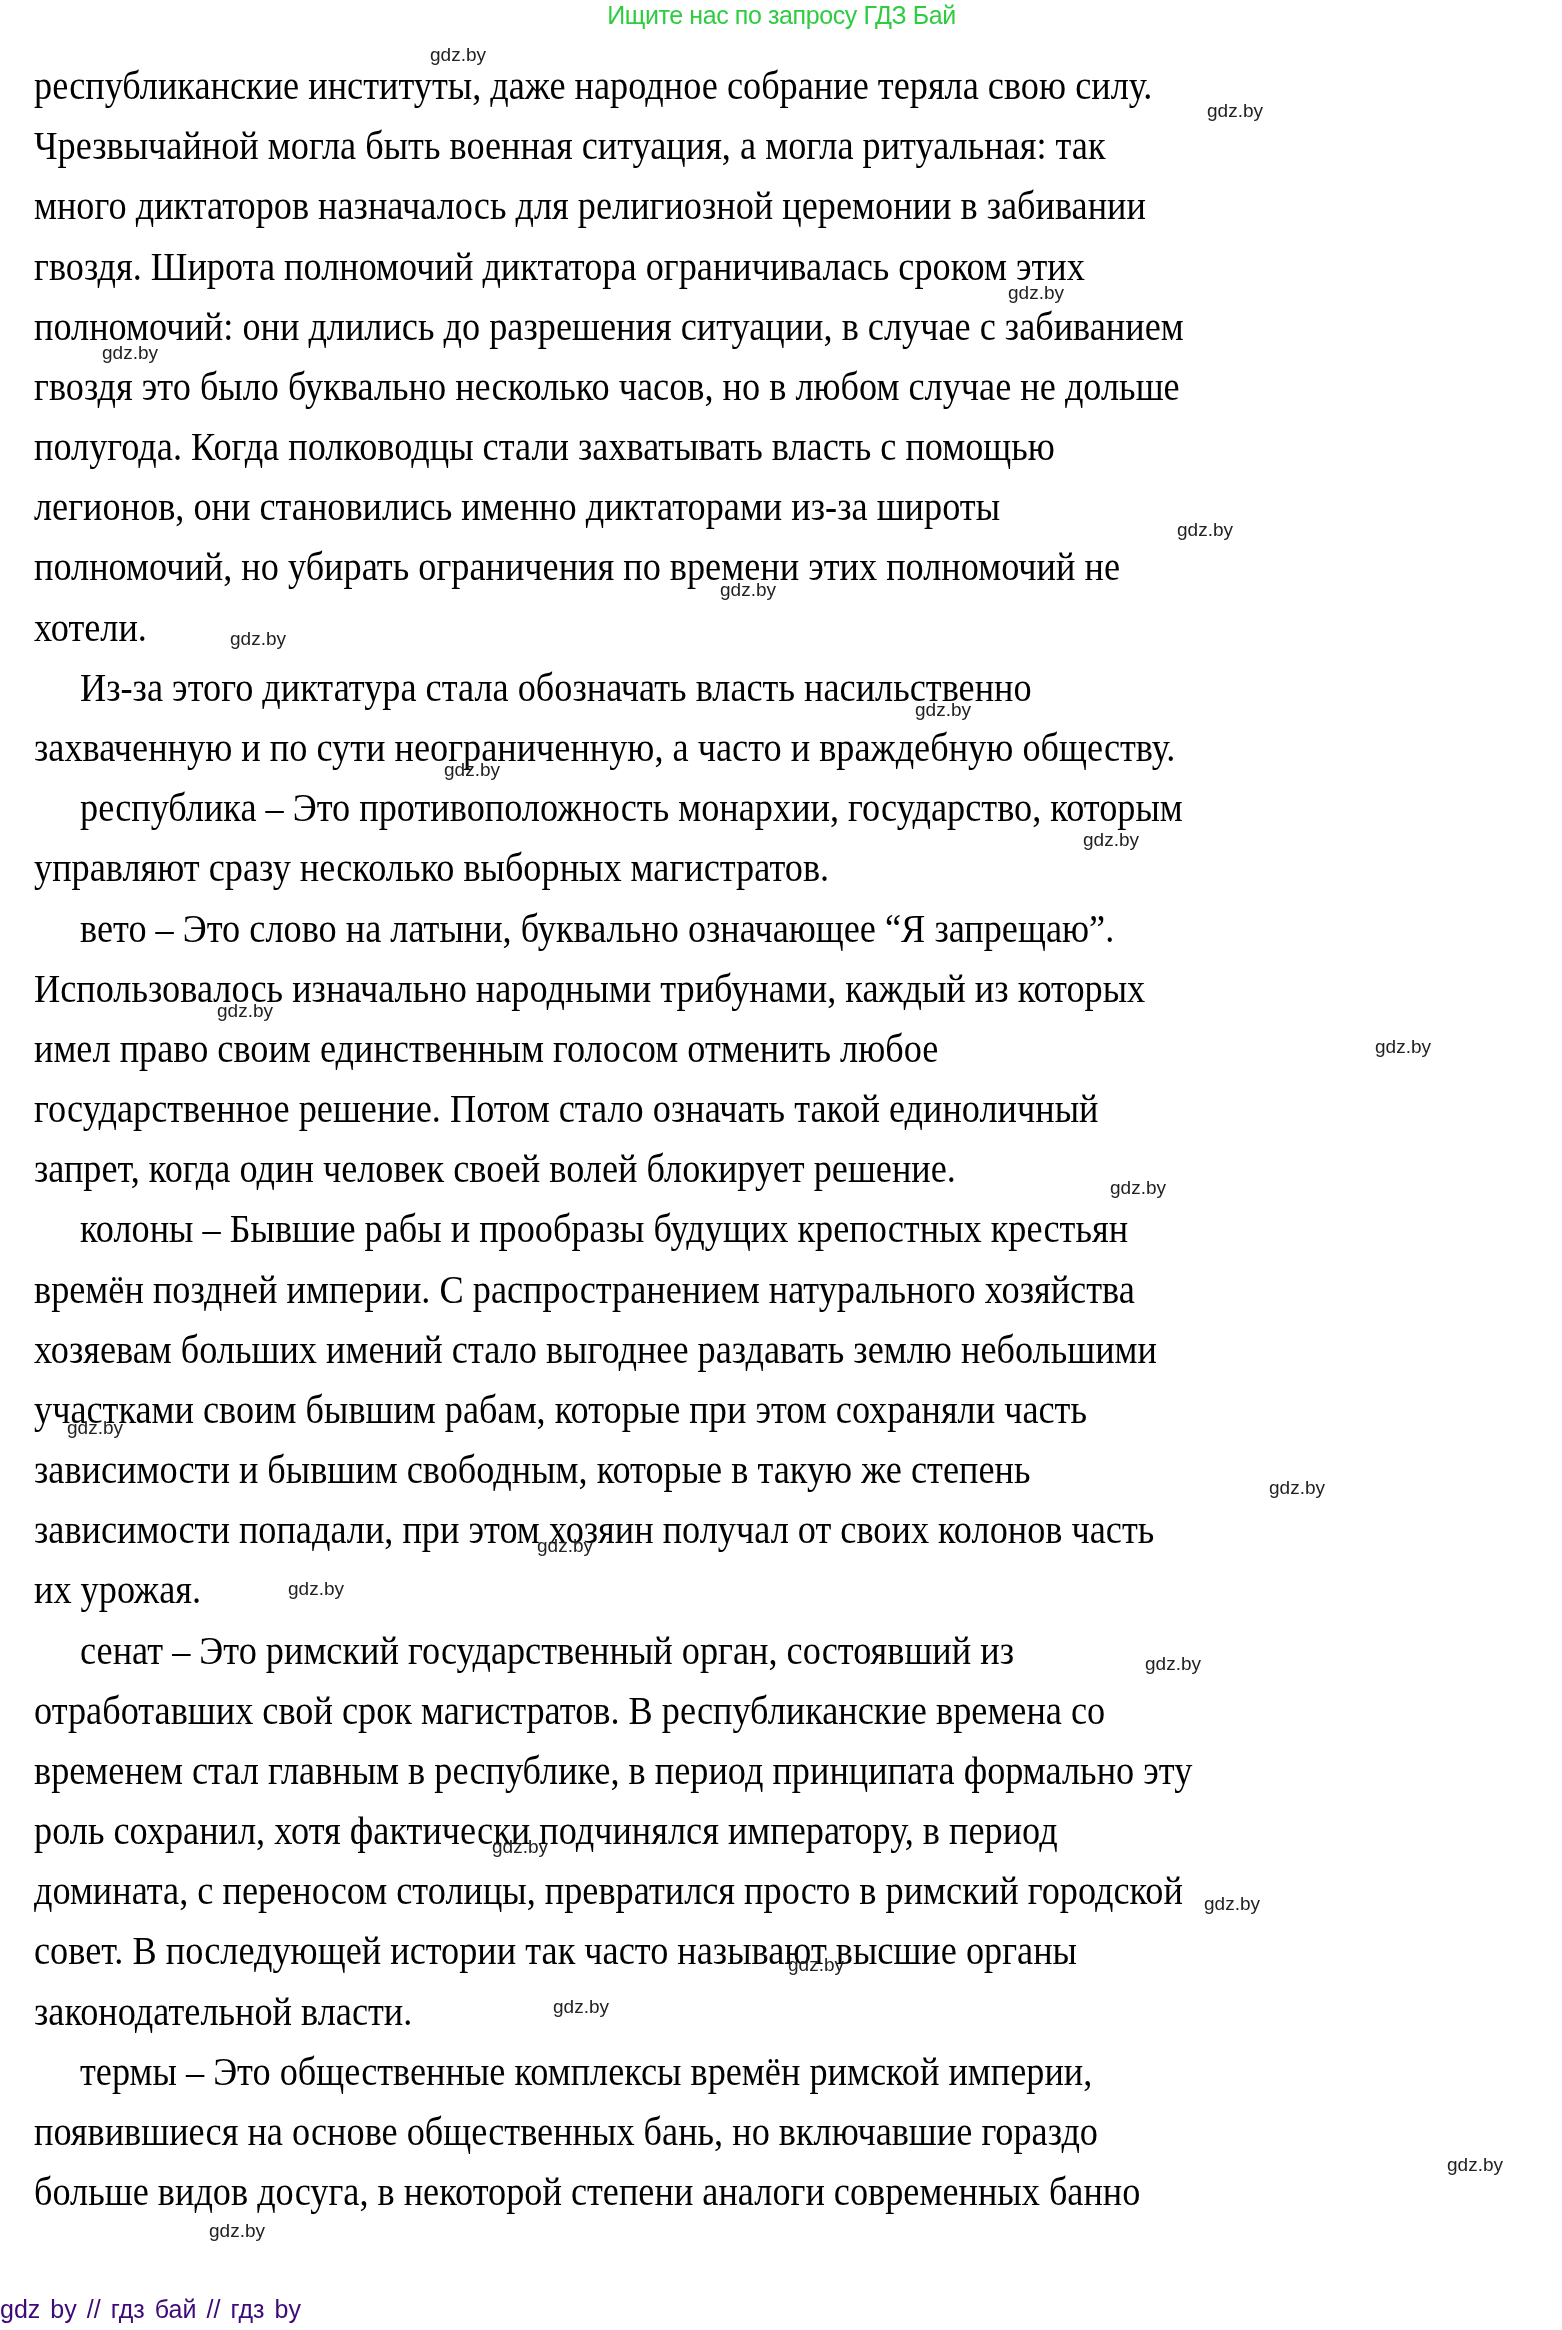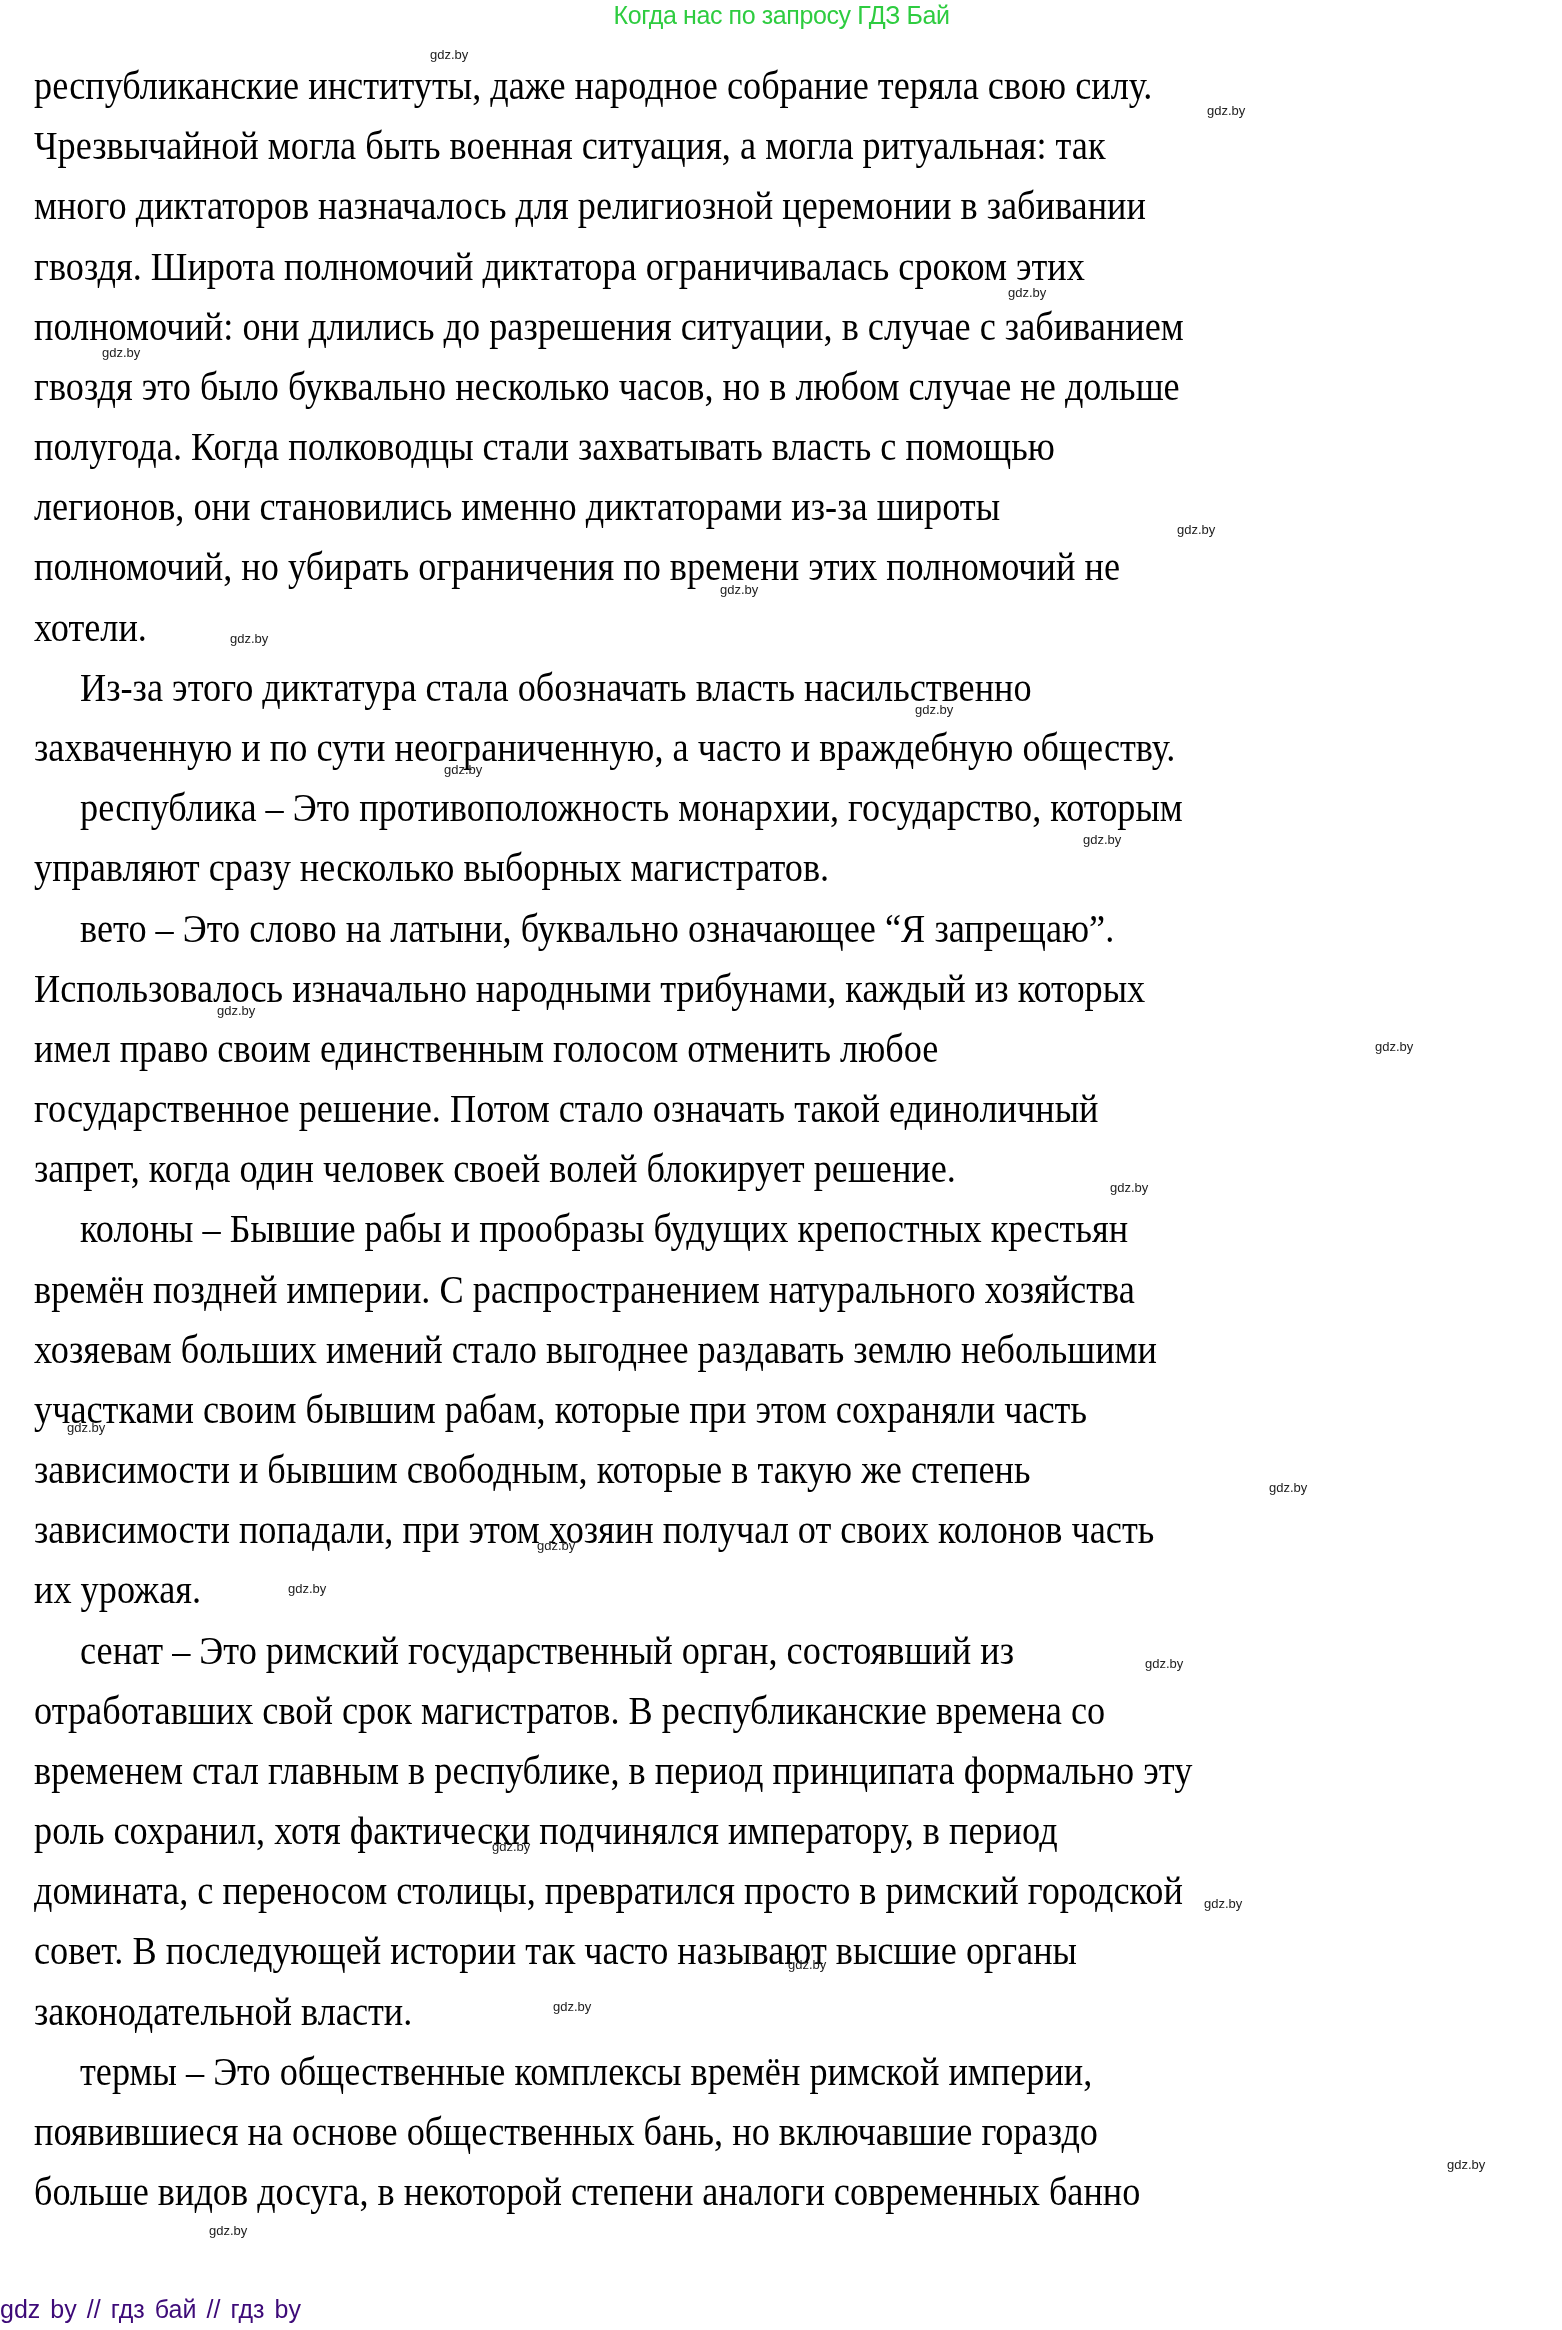--- a/index.html
+++ b/index.html
@@ -2,28 +2,28 @@
 <html style="font-size:12.4px"><head>
 <meta charset="utf-8">
 <style>
   html, body { margin:0; padding:0; background:#ffffff; }
   body { width:1563px; height:2330px; position:relative; overflow:hidden; }
   .banner { position:absolute; top:0; left:0; width:1563px; text-align:center;
     font-family:"Liberation Sans", sans-serif; font-size:25px; color:#2ecc40; line-height:31px; letter-spacing:-0.4px; }
   .line { position:absolute; left:34px; white-space:nowrap;
     font-family:"Liberation Serif", serif; font-size:39px; color:#000; line-height:47px; transform-origin:left center; }
   .line.indent { left:80px; }
-  .wm { position:absolute; font-family:"Liberation Sans", sans-serif; font-size:13px; color:#222; line-height:23px; }
+  .wm { position:absolute; font-family:"Liberation Sans", sans-serif; font-size:19px; color:#222; line-height:23px; }
   .footer { position:absolute; top:2294px; left:0; width:1563px; 
     font-family:"Liberation Sans", sans-serif; font-size:25px; color:#3d0a78; line-height:31px; word-spacing:3.1px; }
 </style>
 </head>
 <body>
 
-<div class="banner">Когда нас по запросу ГДЗ Бай</div>
+<div class="banner">Ищите нас по запросу ГДЗ Бай</div>
 
 <div id="text-body">
     <div class="line" style="top: 62px; transform: scaleX(0.93);">республиканские институты, даже народное собрание теряла свою силу.</div>
     <div class="line" style="top: 122px; transform: scaleX(0.93);">Чрезвычайной могла быть военная ситуация, а могла ритуальная: так</div>
     <div class="line" style="top: 182px; transform: scaleX(0.93);">много диктаторов назначалось для религиозной церемонии в забивании</div>
     <div class="line" style="top: 243px; transform: scaleX(0.93);">гвоздя. Широта полномочий диктатора ограничивалась сроком этих</div>
     <div class="line" style="top: 303px; transform: scaleX(0.93);">полномочий: они длились до разрешения ситуации, в случае с забиванием</div>
     <div class="line" style="top: 363px; transform: scaleX(0.93);">гвоздя это было буквально несколько часов, но в любом случае не дольше</div>
     <div class="line" style="top: 423px; transform: scaleX(0.93);">полугода. Когда полководцы стали захватывать власть с помощью</div>
     <div class="line" style="top: 483px; transform: scaleX(0.93);">легионов, они становились именно диктаторами из-за широты</div>

